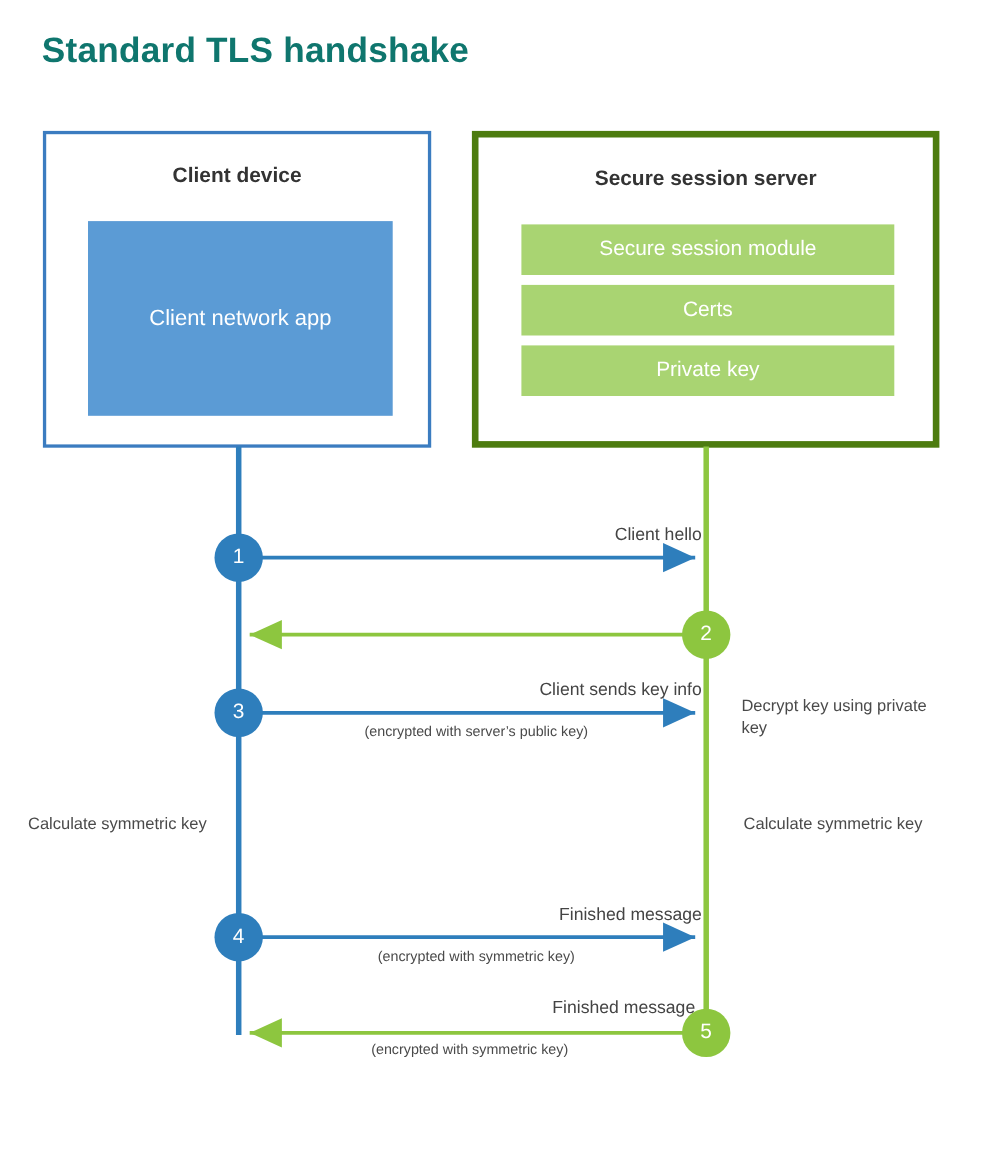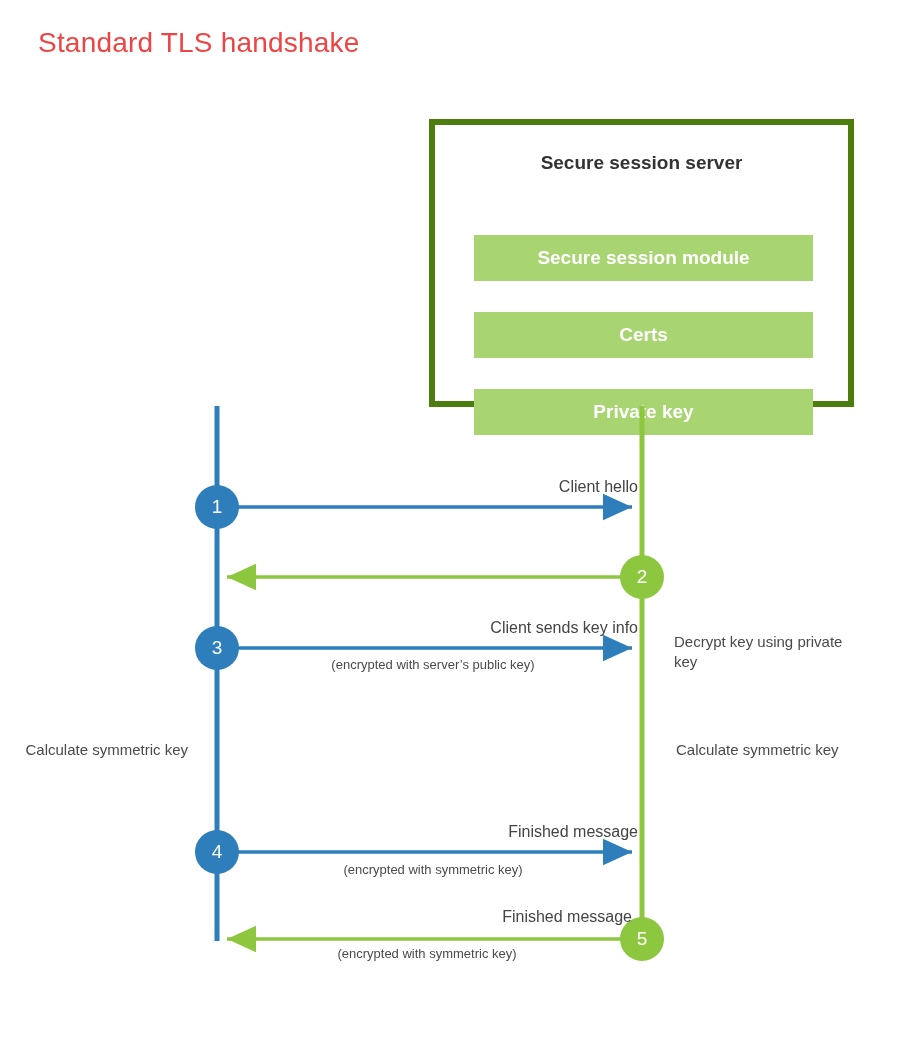--- a/index.html
+++ b/index.html
@@ -20,24 +20,24 @@
     position: relative;
     width: 900px;
     height: 1058px;
   }
 
   
   .page-title {
     position: absolute;
     left: 38px;
     top: 27px;
-    font-size: 28px;
-    font-weight: 400;
+    font-size: 32px;
+    font-weight: 700;
     letter-spacing: 0.2px;
-    color: #ef4444;
+    color: #0f766e;
     white-space: nowrap;
   }
 
   
   .party-box {
     position: absolute;
     background: #ffffff;
     box-sizing: border-box;
   }
   #client-box {
@@ -95,22 +95,21 @@
   }
   .server-item {
     height: 46px;
     background: #a9d472;
     margin-bottom: 9px;
     display: flex;
     align-items: center;
     justify-content: center;
     color: #ffffff;
     font-size: 19px;
-    font-weight: 700;
-    margin-top: 31px;
+    font-weight: 400;
   }
   .server-item:last-child { margin-bottom: 0; }
 
   
   #sequence-svg {
     position: absolute;
     left: 0;
     top: 0;
     width: 900px;
     height: 1058px;
@@ -165,20 +164,26 @@
     white-space: nowrap;
   }
 </style>
 </head>
 <body>
 
 <div id="diagram-root">
 
   <div class="page-title">Standard TLS handshake</div>
 
+  <div class="party-box" id="client-box">
+    <div class="party-title">Client device</div>
+    <div id="client-app-block">
+      <div class="app-label">Client network app</div>
+    </div>
+  </div>
 
   <div class="party-box" id="server-box">
     <div class="party-title">Secure session server</div>
     <div id="server-stack">
       <div class="server-item">
         <span>Secure session module</span>
       </div>
       <div class="server-item">
         <span>Certs</span>
       </div>

